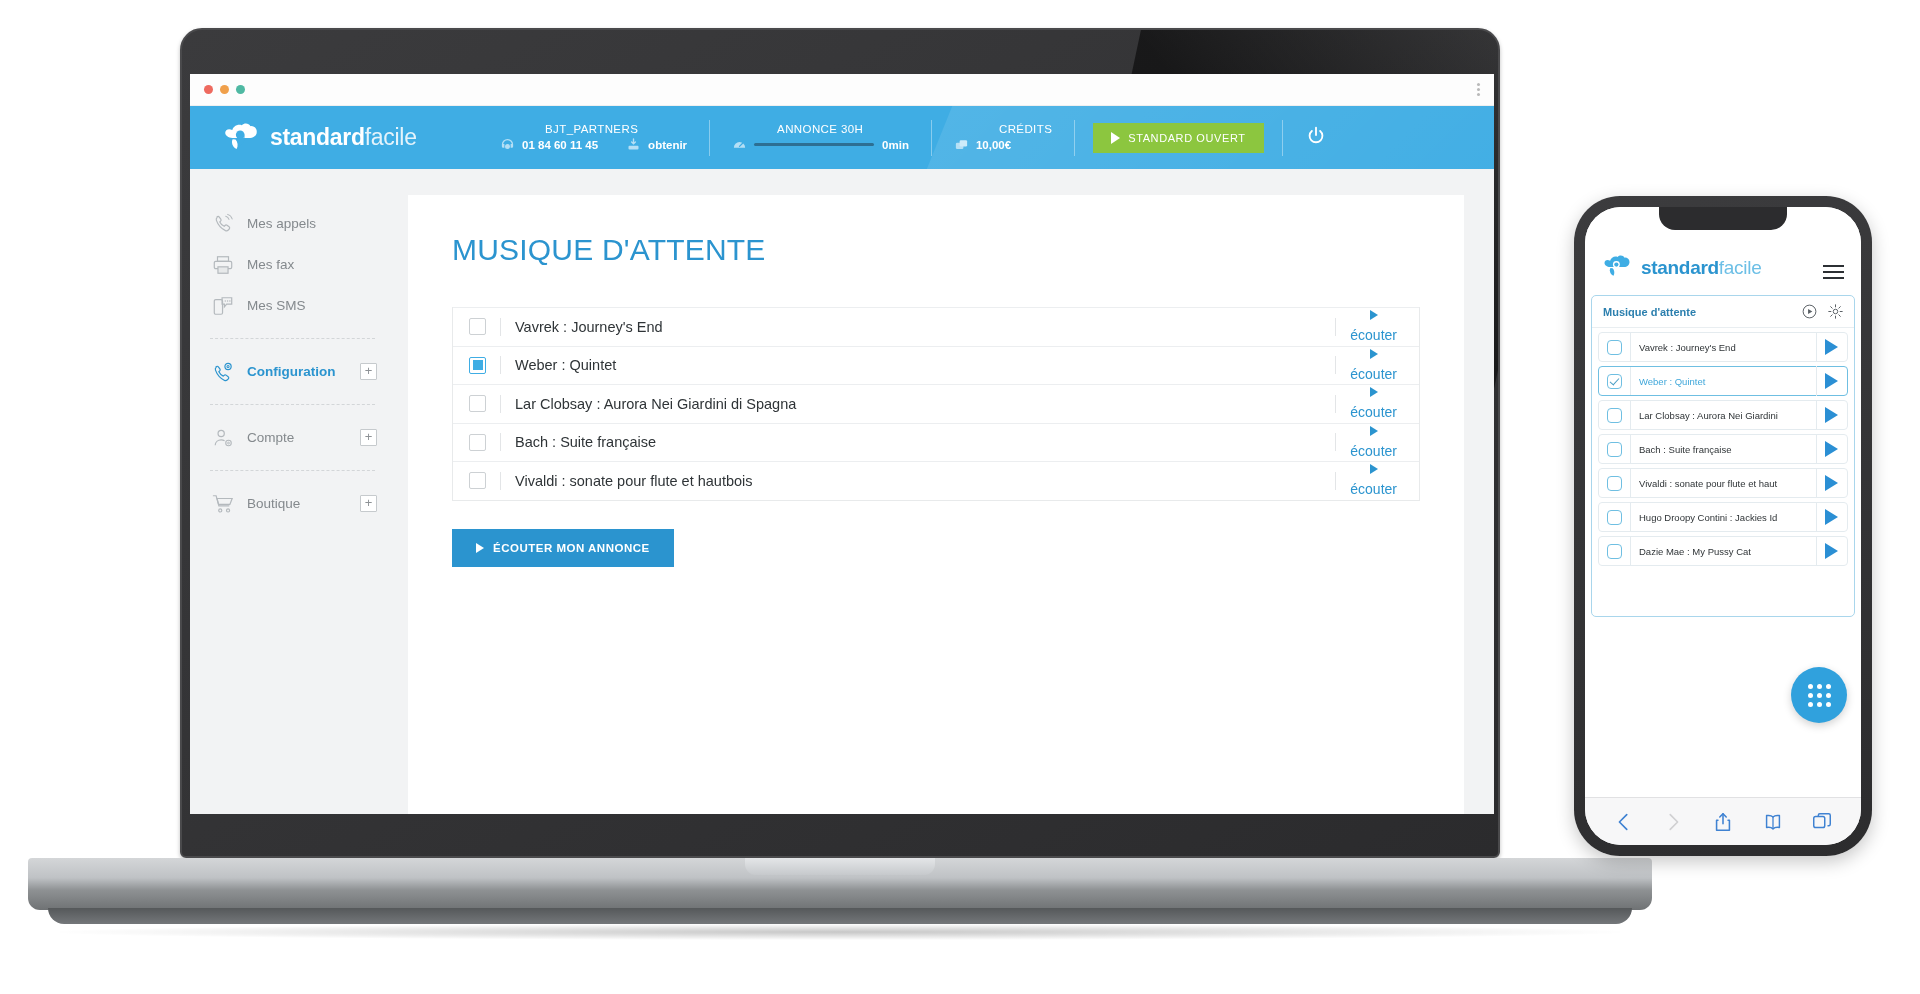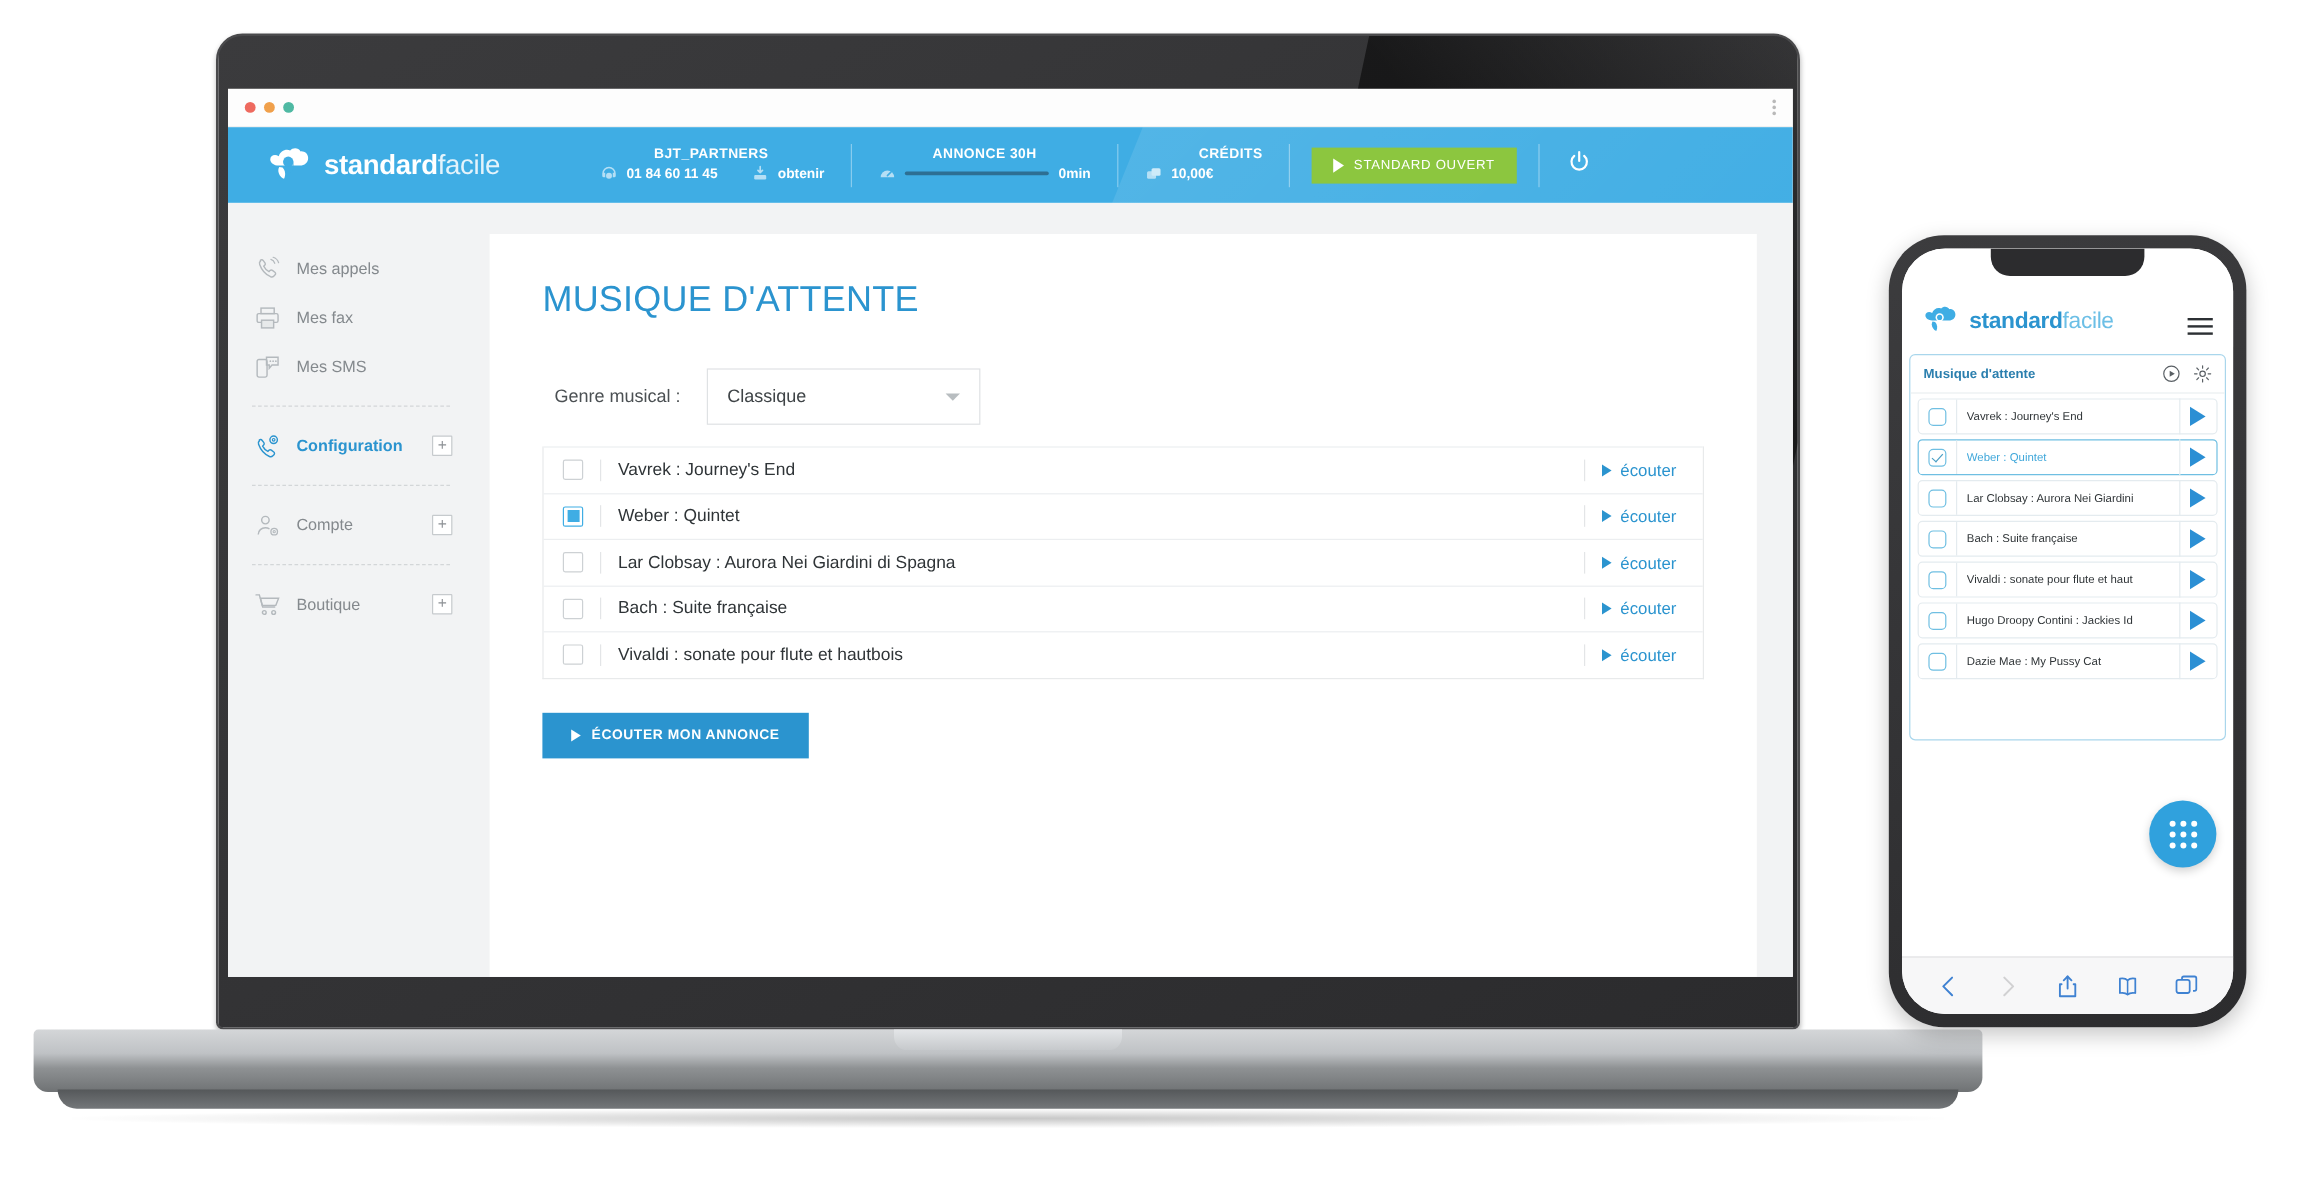--- a/index.html
+++ b/index.html
@@ -77,21 +77,21 @@
     pointer-events: none;
   }
   .brand { display: flex; align-items: center; gap: 10px; padding-left: 32px; width: 288px; }
   .brand-logo { width: 38px; height: 30px; flex: 0 0 auto; }
   .brand-text { font-size: 23px; letter-spacing: -.3px; color: #fff; white-space: nowrap; }
   .brand-text b { font-weight: 700; }
   .brand-text span { font-weight: 400; opacity: .86; }
 
   .hdr-block { position: relative; padding: 0 22px; }
   .hdr-label {
-    font-size: 11.5px; font-weight: 700; color: #fff; letter-spacing: .4px; margin-bottom: 2px; padding-left: 45px;
+    font-size: 11.5px; font-weight: 400; color: #fff; letter-spacing: .4px; margin-bottom: 2px; padding-left: 45px;
   }
   .hdr-row { display: flex; align-items: center; gap: 7px; font-size: 11.5px; font-weight: 700; color: #fff; }
   .hdr-row .sep2 { width: 14px; }
   .hdr-icon { width: 15px; height: 15px; opacity: .92; flex: 0 0 auto; }
   .hdr-div { width: 1px; height: 36px; background: rgba(255,255,255,.38); }
 
   .meter-wrap { display: flex; align-items: center; gap: 8px; }
   .meter { width: 120px; height: 3px; background: #2d6f93; border-radius: 2px; }
   .meter-fill { height: 100%; width: 0%; background: #ffffff; border-radius: 2px; }
 
@@ -151,21 +151,21 @@
     padding-left: 16px;
   }
   .cb {
     width: 17px; height: 17px; border: 1px solid #cdd1d4; background: #fff; flex: 0 0 auto;
     border-radius: 2px; cursor: pointer;
   }
   .cb.on { border-color: #3fade4; display: flex; align-items: center; justify-content: center; }
   .cb.on i { width: 10px; height: 10px; background: #3fade4; display: block; }
   .vline { width: 1px; height: 18px; background: #e3e5e7; margin: 0 14px; }
   .track-name { font-size: 14.5px; color: #2f3437; flex: 1; }
-  .listen { display: flex; align-items: center; gap: 7px; color: #2b94cf; font-size: 14px; padding-right: 22px; cursor: pointer; }
+  .listen { display: flex; align-items: center; gap: 7px; color: #2b94cf; font-size: 14px; padding-right: 22px; cursor: pointer; flex-direction: column; }
   .listen .tri { width: 0; height: 0; border-left: 8px solid #2b94cf; border-top: 5px solid transparent; border-bottom: 5px solid transparent; }
 
   .btn-announce {
     margin-top: 28px; background: #2b94cf; color: #fff; border: none; cursor: pointer;
     font-size: 11.5px; font-weight: 700; letter-spacing: .5px;
     padding: 13px 24px; display: inline-flex; align-items: center; gap: 9px;
   }
   .btn-announce .tri { width: 0; height: 0; border-left: 8px solid #fff; border-top: 5px solid transparent; border-bottom: 5px solid transparent; }
 
   
@@ -420,27 +420,20 @@
               <span class="plus">+</span>
             </div>
           </div>
 
           <div class="content">
             <div class="card">
 
               <div class="page-title">MUSIQUE D'ATTENTE</div>
 
 
-              <div class="genre-row">
-                <span class="genre-label">Genre musical :</span>
-                <div class="select">
-                  <span>Classique</span>
-                  <span class="caret"></span>
-                </div>
-              </div>
 
               <div class="track-list">
 
                 <div class="track">
                   <span class="cb"></span>
                   <span class="vline"></span>
                   <span class="track-name">Vavrek : Journey's End</span>
                   <span class="vline"></span>
                   <span class="listen">
                     <span class="tri"></span>

